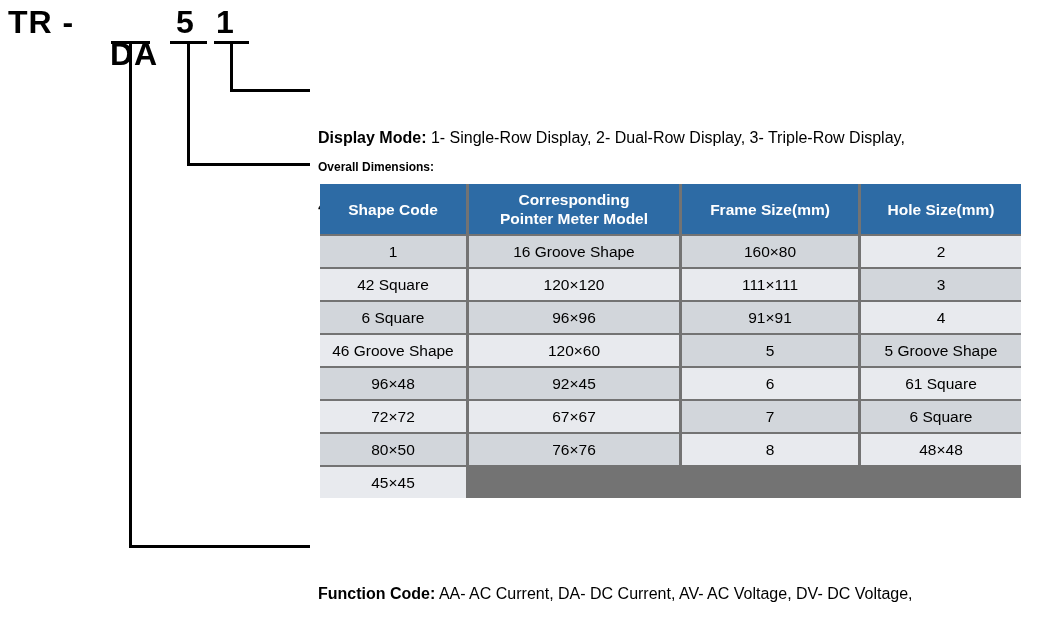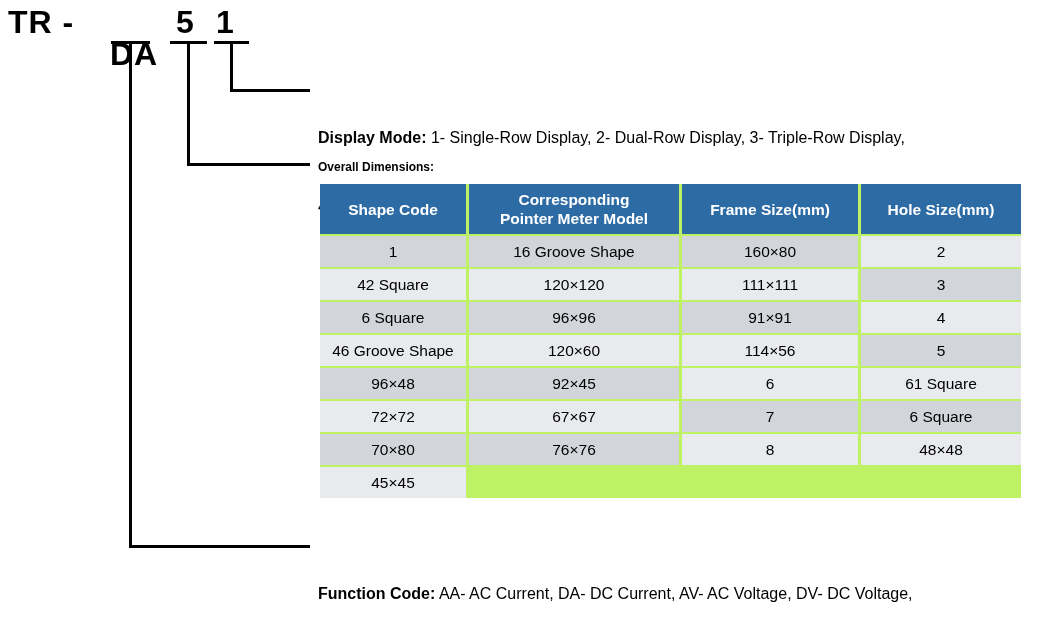--- a/index.html
+++ b/index.html
@@ -66,21 +66,21 @@
   
   #dim-table{
     position:absolute;
     left:320px;
     top:184px;
     display:grid;
     grid-template-columns:146px 210px 176px 160px;
     grid-template-rows:50px repeat(8,31px);
     column-gap:3px;
     row-gap:2px;
-    background:#bef264;
+    background:#737373;
   }
   .th{
     background:var(--header-bg);
     color:var(--header-text);
     font-weight:bold;
     font-size:15.5px;
     line-height:19px;
     display:flex;
     align-items:center;
     justify-content:center;
@@ -137,31 +137,31 @@
       <div class="td row-even">42 Square</div>
       <div class="td row-even">120×120</div>
       <div class="td row-even">111×111</div>
       <div class="td row-odd">3</div>
       <div class="td row-odd">6 Square</div>
       <div class="td row-odd">96×96</div>
       <div class="td row-odd">91×91</div>
       <div class="td row-even">4</div>
       <div class="td row-even">46 Groove Shape</div>
       <div class="td row-even">120×60</div>
-      <div class="td row-even">114×56</div>
       <div class="td row-odd">5</div>
+      <div class="td row-odd">5 Groove Shape</div>
       <div class="td row-odd">96×48</div>
       <div class="td row-odd">92×45</div>
       <div class="td row-even">6</div>
       <div class="td row-even">61 Square</div>
       <div class="td row-even">72×72</div>
       <div class="td row-even">67×67</div>
       <div class="td row-odd">7</div>
       <div class="td row-odd">6 Square</div>
-      <div class="td row-odd">70×80</div>
+      <div class="td row-odd">80×50</div>
       <div class="td row-odd">76×76</div>
       <div class="td row-even">8</div>
       <div class="td row-even">48×48</div>
       <div class="td row-even">45×45</div>
     </div>
 
   <div class="note" id="note-function">
     <div><span class="b">Function Code:</span><span> AA- AC Current, DA- DC Current, AV- AC Voltage, DV- DC Voltage,</span></div>
     
     

